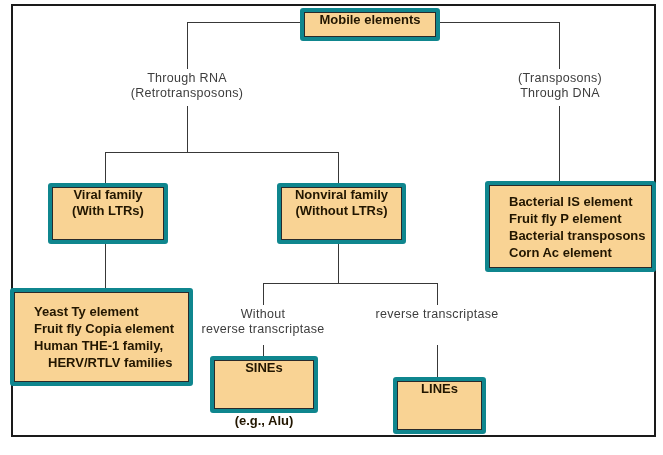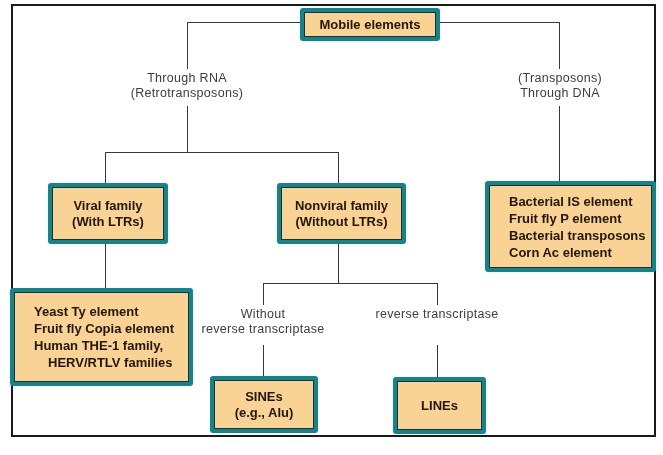--- a/index.html
+++ b/index.html
@@ -10,21 +10,21 @@
   .frame{
     position:absolute;left:11px;top:4px;width:645px;height:433px;
     border:2px solid #1a1a1a;box-sizing:border-box;background:#fff;
   }
   
   .node{
     position:absolute;box-sizing:border-box;
     border:4px solid #0F868E;border-radius:3px;
     background:#F9D394;
     box-shadow:inset 0 0 0 1px #2a2a2a;
-    display:flex;flex-direction:column;justify-content:center;
+    display:flex;flex-direction:column;
     color:#221600;font-weight:bold;font-size:13px;line-height:16px;
   }
   .node.center{align-items:center;text-align:center;}
   .node.list{padding:6px 20px;justify-content:center;}
   .node.list .ln{white-space:nowrap;line-height:17px;}
   .node.list .ln.indent{padding-left:14px;}
   
   .plain{
     position:absolute;text-align:center;color:#3d3d3d;
     font-size:12.5px;line-height:15px;letter-spacing:0.3px;
@@ -96,20 +96,20 @@
     <div class="ln indent">HERV/RTLV families</div>
   </div>
   <div class="plain" style="left:183px;top:307px;width:160px;">
     <div>Without</div>
     <div>reverse transcriptase</div>
   </div>
   <div class="plain" style="left:357px;top:307px;width:160px;">
     <div>reverse transcriptase</div>
   </div>
 
-  <div class="node center" style="left:210px;top:376px;width:108px;height:57px;">
+  <div class="node center" style="left:210px;top:356px;width:108px;height:57px;gap:37px;">
     <div>SINEs</div>
     <div>(e.g., Alu)</div>
   </div>
   <div class="node center" style="left:393px;top:377px;width:93px;height:57px;">
     <div>LINEs</div>
   </div>
 </div>
 
 </body></html>

